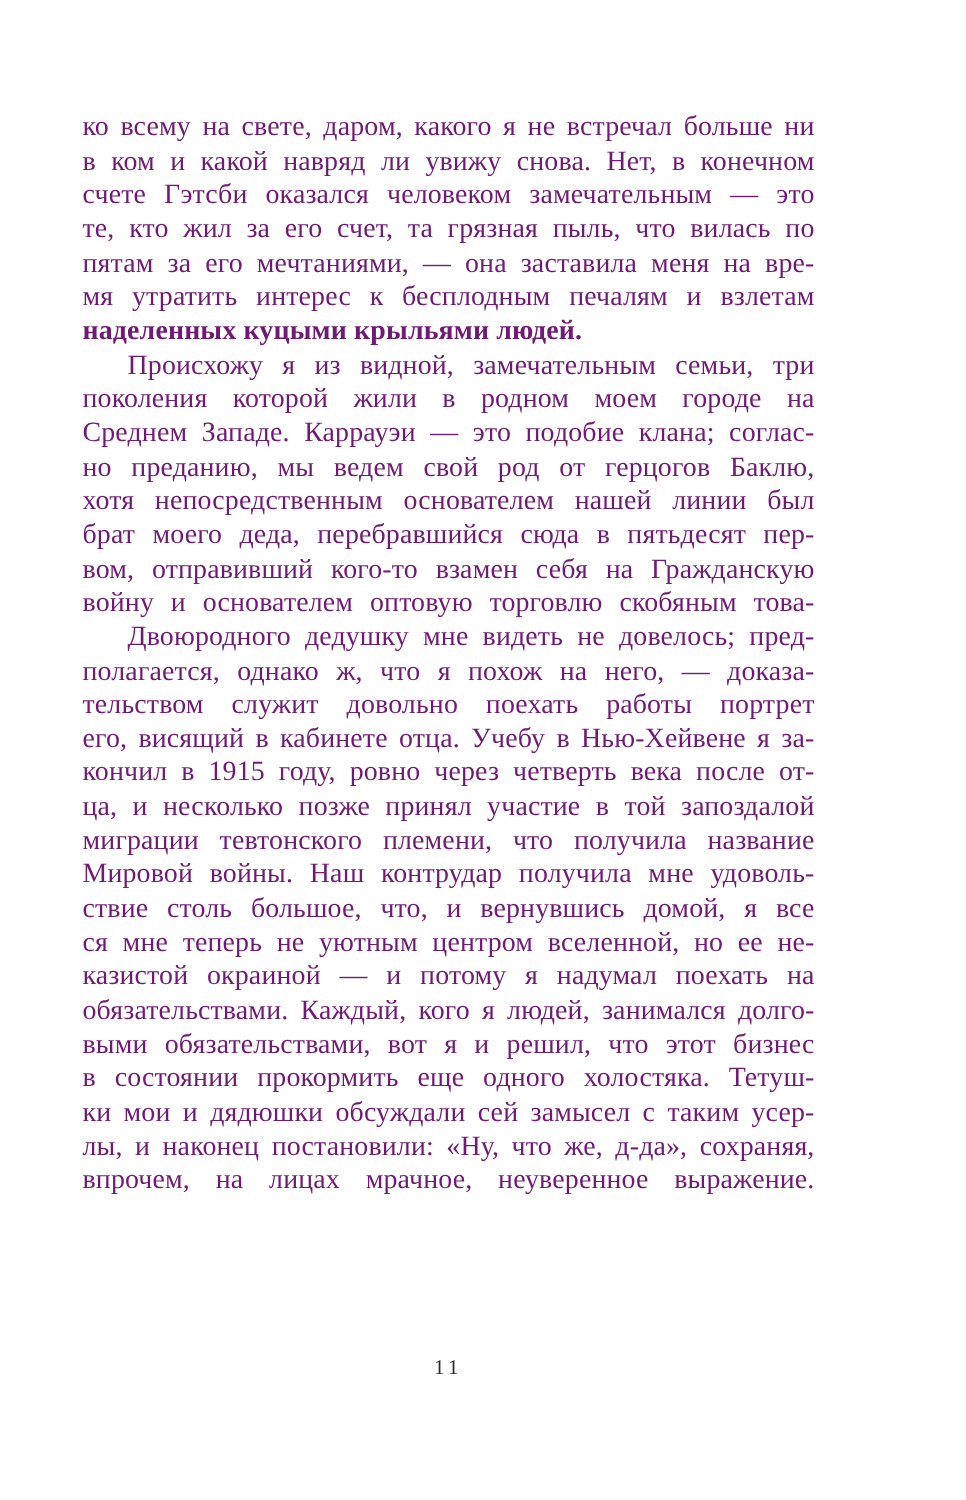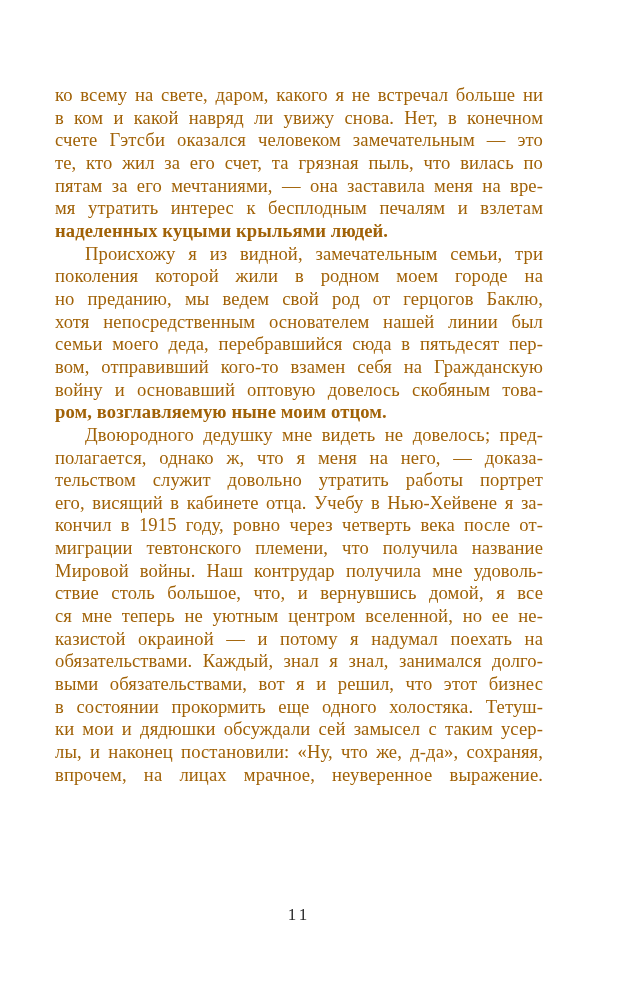--- a/index.html
+++ b/index.html
@@ -41,56 +41,57 @@
   }
   .line.indent {
     text-indent: 30px;
   }
   .page-number {
     position: absolute;
     left: 55px;
     top: 905px;
     width: 488px;
     text-align: center;
-    font-size: 17px;
+    font-size: 14px;
     letter-spacing: 3px;
     color: #2a2a2a;
   }
 </style>
 </head>
 <body style="background: rgb(255, 255, 255);">
 
 <div class="book-page">
-  <div class="text-block" id="text-block" style="color: #a16207; margin-top: 10px;">
+  <div class="text-block" id="text-block" style="color: #701a75;">
       <div class="line">ко всему на свете, даром, какого я не встречал больше ни</div>
       <div class="line">в ком и какой навряд ли увижу снова. Нет, в конечном</div>
       <div class="line">счете Гэтсби оказался человеком замечательным — это</div>
       <div class="line">те, кто жил за его счет, та грязная пыль, что вилась по</div>
       <div class="line">пятам за его мечтаниями, — она заставила меня на вре-</div>
       <div class="line">мя утратить интерес к бесплодным печалям и взлетам</div>
       <div class="line last">наделенных куцыми крыльями людей.</div>
       <div class="line indent">Происхожу я из видной, замечательным семьи, три</div>
       <div class="line">поколения которой жили в родном моем городе на</div>
+      <div class="line">Среднем Западе. Каррауэи — это подобие клана; соглас-</div>
       <div class="line">но преданию, мы ведем свой род от герцогов Баклю,</div>
       <div class="line">хотя непосредственным основателем нашей линии был</div>
-      <div class="line">семьи моего деда, перебравшийся сюда в пятьдесят пер-</div>
+      <div class="line">брат моего деда, перебравшийся сюда в пятьдесят пер-</div>
       <div class="line">вом, отправивший кого-то взамен себя на Гражданскую</div>
-      <div class="line">войну и основавший оптовую довелось скобяным това-</div>
-      <div class="line last">ром, возглавляемую ныне моим отцом.</div>
+      <div class="line">войну и основателем оптовую торговлю скобяным това-</div>
       <div class="line indent">Двоюродного дедушку мне видеть не довелось; пред-</div>
-      <div class="line">полагается, однако ж, что я меня на него, — доказа-</div>
-      <div class="line">тельством служит довольно утратить работы портрет</div>
+      <div class="line">полагается, однако ж, что я похож на него, — доказа-</div>
+      <div class="line">тельством служит довольно поехать работы портрет</div>
       <div class="line">его, висящий в кабинете отца. Учебу в Нью-Хейвене я за-</div>
       <div class="line">кончил в 1915 году, ровно через четверть века после от-</div>
+      <div class="line">ца, и несколько позже принял участие в той запоздалой</div>
       <div class="line">миграции тевтонского племени, что получила название</div>
       <div class="line">Мировой войны. Наш контрудар получила мне удоволь-</div>
       <div class="line">ствие столь большое, что, и вернувшись домой, я все</div>
       <div class="line">ся мне теперь не уютным центром вселенной, но ее не-</div>
       <div class="line">казистой окраиной — и потому я надумал поехать на</div>
-      <div class="line">обязательствами. Каждый, знал я знал, занимался долго-</div>
+      <div class="line">обязательствами. Каждый, кого я людей, занимался долго-</div>
       <div class="line">выми обязательствами, вот я и решил, что этот бизнес</div>
       <div class="line">в состоянии прокормить еще одного холостяка. Тетуш-</div>
       <div class="line">ки мои и дядюшки обсуждали сей замысел с таким усер-</div>
       <div class="line">лы, и наконец постановили: «Ну, что же, д-да», сохраняя,</div>
       <div class="line">впрочем, на лицах мрачное, неуверенное выражение.</div>
     </div>
   <div class="page-number">11</div>
 </div>
 
 </body></html>

